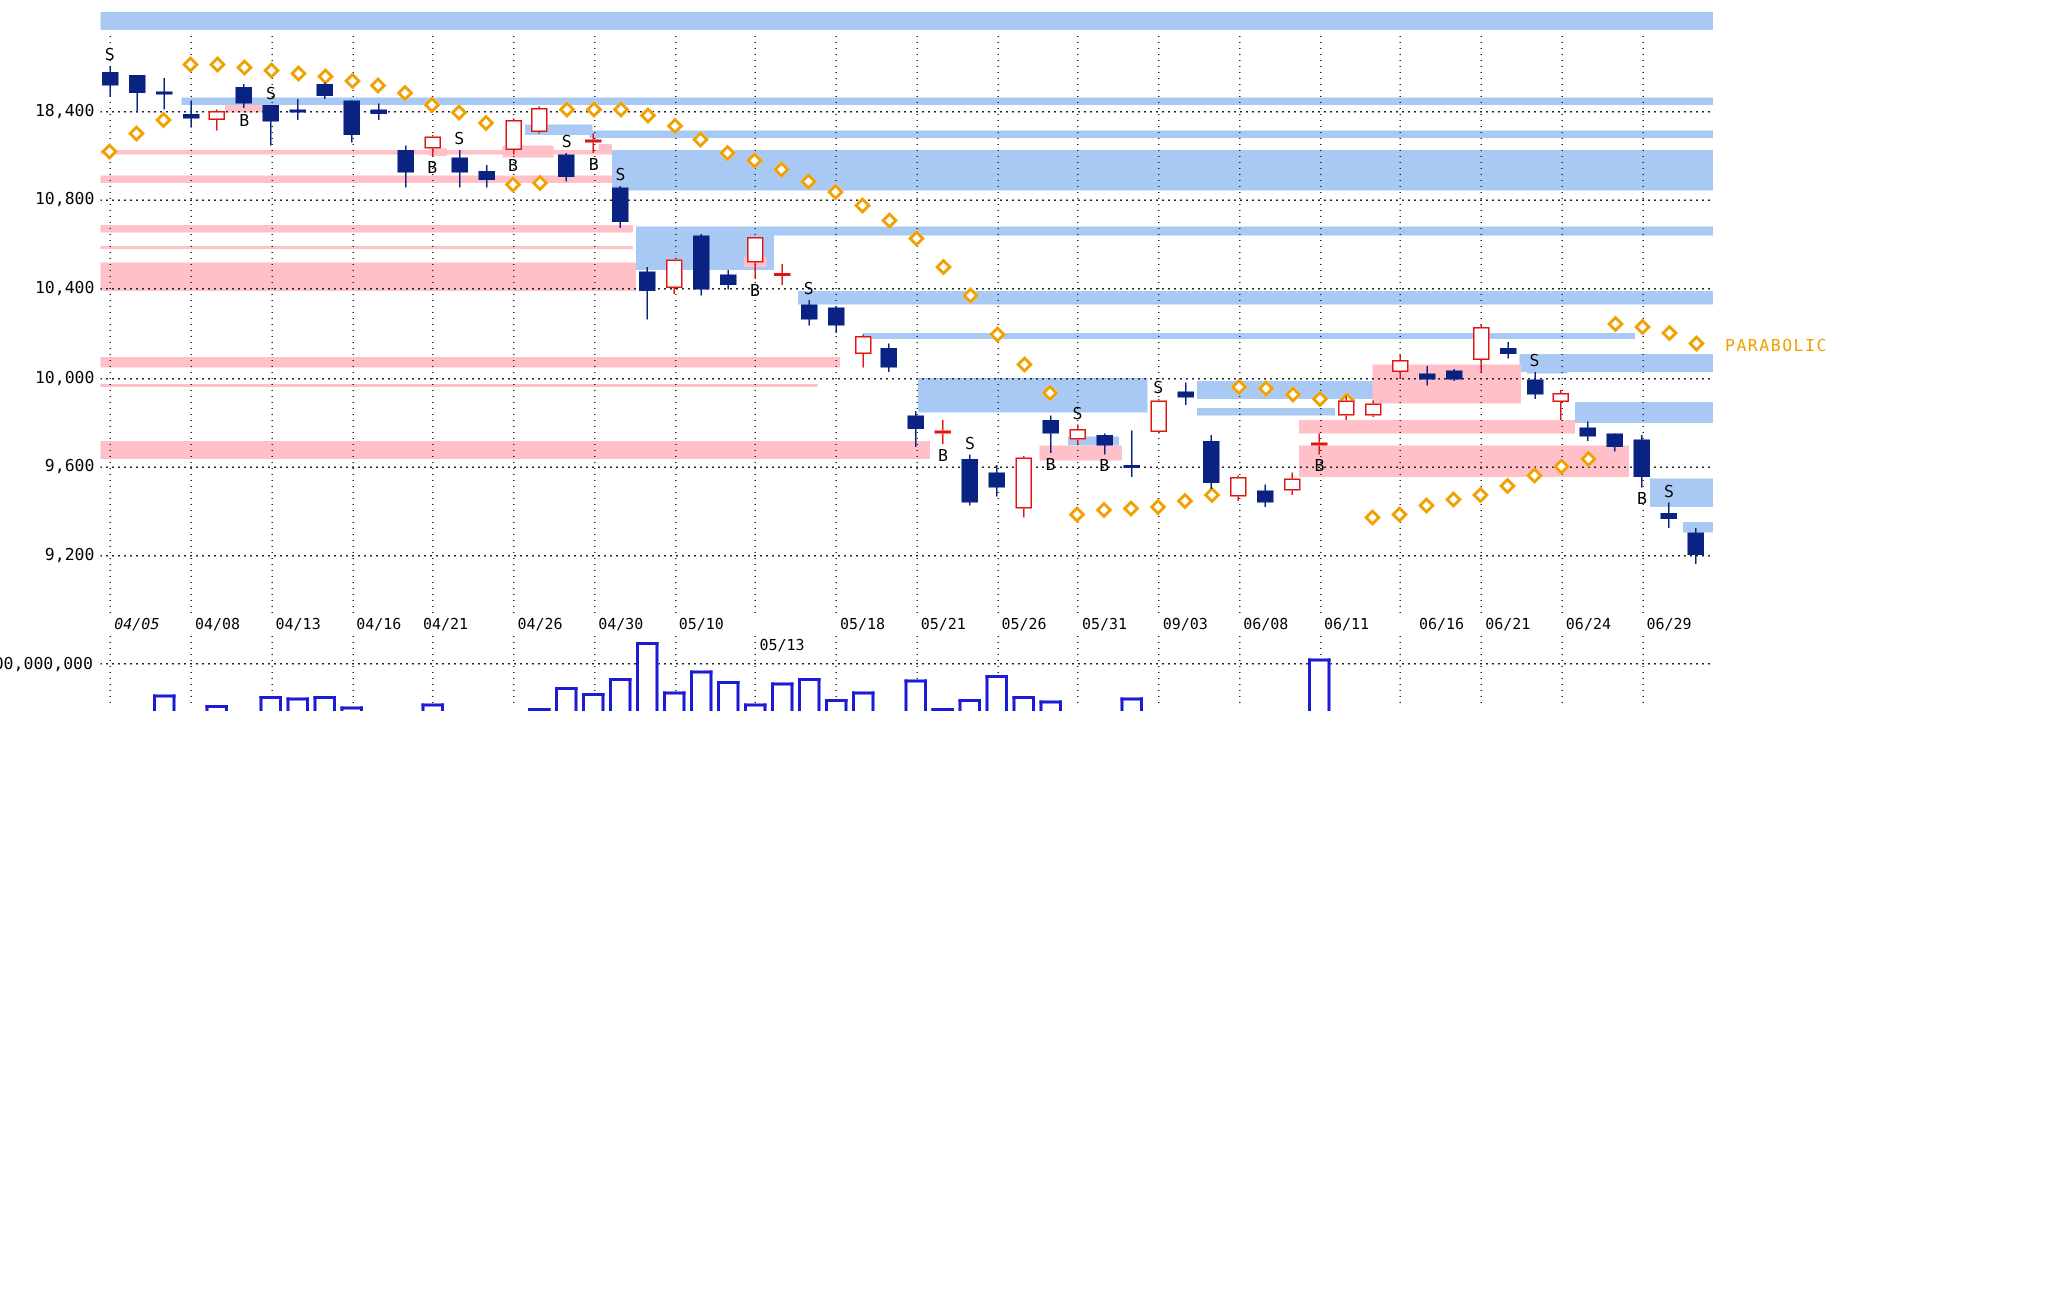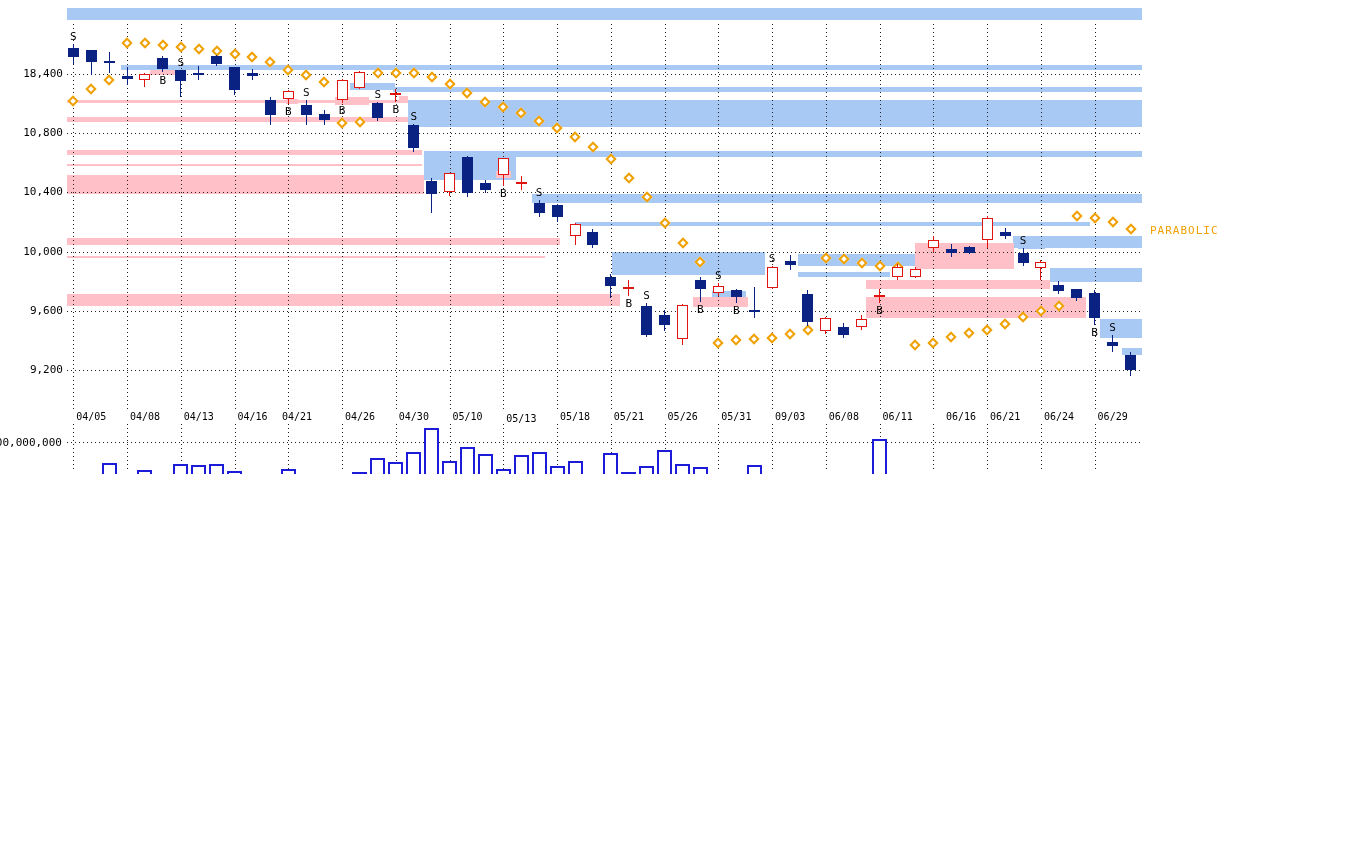--- a/index.html
+++ b/index.html
@@ -71,21 +71,21 @@
       <div class="ylab" style="left: 15px; top: 185.3px;">10,400</div>
       <div class="hgrid" style="left: 67px; width: 1075px; top: 251.5px;"></div>
       <div class="ylab" style="left: 15px; top: 244.5px;">10,000</div>
       <div class="hgrid" style="left: 67px; width: 1075px; top: 310.7px;"></div>
       <div class="ylab" style="left: 15px; top: 303.7px;">9,600</div>
       <div class="hgrid" style="left: 67px; width: 1075px; top: 369.8px;"></div>
       <div class="ylab" style="left: 15px; top: 362.8px;">9,200</div>
       <div class="hgrid" style="left: 67px; width: 1075px; top: 441.5px;"></div>
       <div class="vgrid" style="left: 73.2px; top: 24px; height: 386px;"></div>
       <div class="vgrid" style="left: 73.2px; top: 424px; height: 46px;"></div>
-      <div class="xlab" style="left: 76.2px; top: 411px;">04/05</div>
+      <div class="xlab" style="left: 76.2px; top: 411px; font-style: italic;">04/05</div>
       <div class="vgrid" style="left: 127px; top: 24px; height: 386px;"></div>
       <div class="vgrid" style="left: 127px; top: 424px; height: 46px;"></div>
       <div class="xlab" style="left: 130px; top: 411px;">04/08</div>
       <div class="vgrid" style="left: 180.7px; top: 24px; height: 386px;"></div>
       <div class="vgrid" style="left: 180.7px; top: 424px; height: 46px;"></div>
       <div class="xlab" style="left: 183.7px; top: 411px;">04/13</div>
       <div class="vgrid" style="left: 234.5px; top: 24px; height: 386px;"></div>
       <div class="vgrid" style="left: 234.5px; top: 424px; height: 46px;"></div>
       <div class="xlab" style="left: 237.5px; top: 411px;">04/16</div>
       <div class="vgrid" style="left: 288.2px; top: 24px; height: 386px;"></div>
@@ -95,21 +95,21 @@
       <div class="vgrid" style="left: 342px; top: 424px; height: 46px;"></div>
       <div class="xlab" style="left: 345px; top: 411px;">04/26</div>
       <div class="vgrid" style="left: 395.8px; top: 24px; height: 386px;"></div>
       <div class="vgrid" style="left: 395.8px; top: 424px; height: 46px;"></div>
       <div class="xlab" style="left: 398.8px; top: 411px;">04/30</div>
       <div class="vgrid" style="left: 449.5px; top: 24px; height: 386px;"></div>
       <div class="vgrid" style="left: 449.5px; top: 424px; height: 46px;"></div>
       <div class="xlab" style="left: 452.5px; top: 411px;">05/10</div>
       <div class="vgrid" style="left: 503.3px; top: 24px; height: 386px;"></div>
       <div class="vgrid" style="left: 503.3px; top: 424px; height: 46px;"></div>
-      <div class="xlab" style="left: 506.3px; top: 413px;">05/13</div>
+      <div class="xlab" style="left: 506.3px; top: 425px;">05/13</div>
       <div class="vgrid" style="left: 557px; top: 24px; height: 386px;"></div>
       <div class="vgrid" style="left: 557px; top: 424px; height: 46px;"></div>
       <div class="xlab" style="left: 560px; top: 411px;">05/18</div>
       <div class="vgrid" style="left: 610.8px; top: 24px; height: 386px;"></div>
       <div class="vgrid" style="left: 610.8px; top: 424px; height: 46px;"></div>
       <div class="xlab" style="left: 613.8px; top: 411px;">05/21</div>
       <div class="vgrid" style="left: 664.6px; top: 24px; height: 386px;"></div>
       <div class="vgrid" style="left: 664.6px; top: 424px; height: 46px;"></div>
       <div class="xlab" style="left: 667.6px; top: 411px;">05/26</div>
       <div class="vgrid" style="left: 718.3px; top: 24px; height: 386px;"></div>

